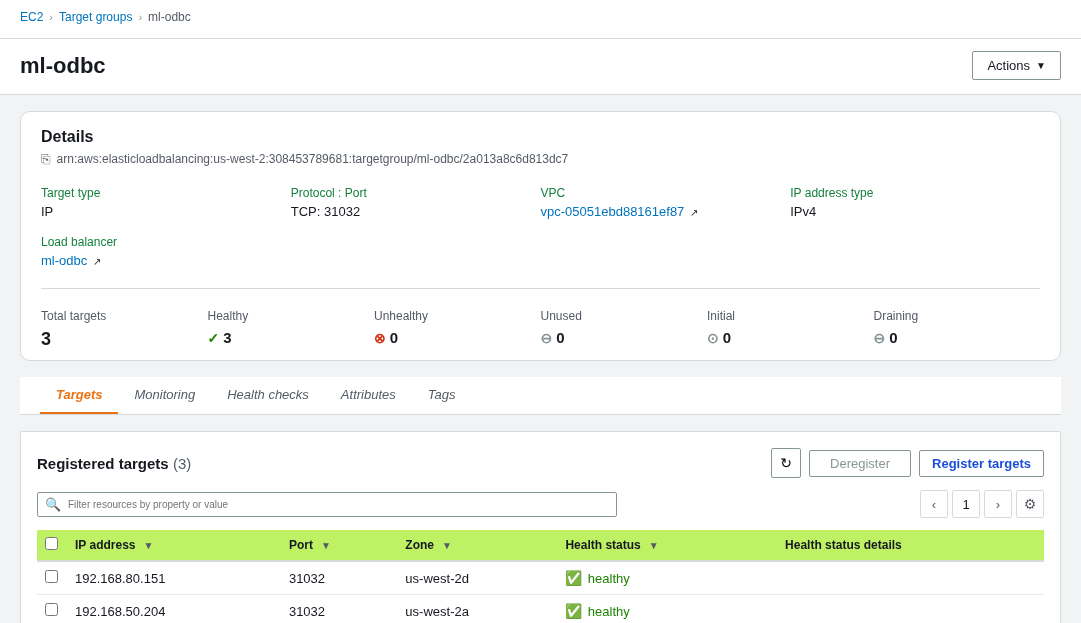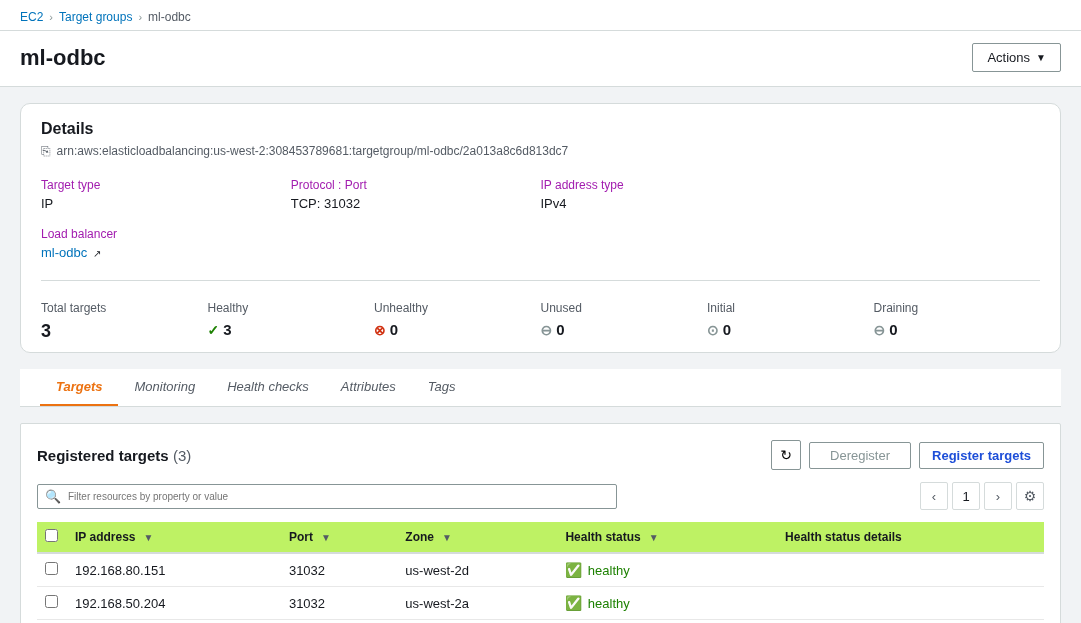--- a/index.html
+++ b/index.html
@@ -1,42 +1,42 @@
 <!DOCTYPE html>
 <html><head>
   <meta charset="utf-8">
   <style>
     * { box-sizing: border-box; margin: 0; padding: 0; }
     body { font-family: -apple-system, BlinkMacSystemFont, "Segoe UI", Arial, sans-serif; font-size: 13px; color: #16191f; background: #f1f3f5; }
 
     .page-wrapper { background: #f1f3f5; min-height: 623px; }
 
     
-    .breadcrumb { display: flex; align-items: center; gap: 6px; padding: 10px 20px 6px; font-size: 12px; color: #545b64; background: #fff; border-bottom: 1px solid #d5dbdb; }
+    .breadcrumb { display: flex; align-items: center; gap: 6px; padding: 10px 20px 14px; font-size: 12px; color: #545b64; background: #fff; border-bottom: 1px solid #d5dbdb; }
     .breadcrumb a { color: #0073bb; text-decoration: none; }
     .breadcrumb-sep { color: #879596; font-size: 11px; }
 
     
     .page-header { display: flex; align-items: center; justify-content: space-between; padding: 12px 20px 14px; background: #fff; border-bottom: 1px solid #d5dbdb; }
     .page-title { font-size: 22px; font-weight: 700; color: #16191f; }
     .actions-btn { display: flex; align-items: center; gap: 6px; padding: 6px 14px; border: 1px solid #879596; background: #fff; border-radius: 2px; cursor: pointer; font-size: 13px; color: #16191f; }
     .actions-btn .caret { font-size: 10px; }
 
     
     .main-content { padding: 16px 20px; }
 
     
     .details-card { background: #fff; border: 1px solid #d5dbdb; border-radius: 10px; padding: 16px 20px 6px; margin-bottom: 16px; }
     .details-title { font-size: 16px; font-weight: 700; margin-bottom: 6px; }
     .arn-row { display: flex; align-items: center; gap: 6px; font-size: 12px; color: #545b64; margin-bottom: 16px; }
     .copy-icon { cursor: pointer; color: #545b64; }
 
     .details-grid { display: grid; grid-template-columns: 1fr 1fr 1fr 1fr; gap: 0; }
     .detail-item { padding: 4px 0 12px; }
-    .detail-label { font-size: 12px; color: #a21caf; margin-bottom: 4px; }
+    .detail-label { font-size: 12px; color: #15803d; margin-bottom: 4px; }
     .detail-value { font-size: 13px; color: #16191f; }
     .detail-value a { color: #0073bb; text-decoration: none; }
     .detail-value .ext-icon { font-size: 10px; margin-left: 2px; }
 
     .details-divider { border: none; border-top: 1px solid #d5dbdb; margin: 8px 0 16px; }
 
     
     .stats-row { display: grid; grid-template-columns: repeat(6, 1fr); gap: 0; }
     .stat-item { padding: 4px 0; }
     .stat-label { font-size: 12px; color: #545b64; margin-bottom: 6px; }
@@ -120,20 +120,27 @@
       </div>
 
       <div class="details-grid">
         <div class="detail-item">
           <div class="detail-label">Target type</div>
           <div class="detail-value">IP</div>
         </div>
         <div class="detail-item">
           <div class="detail-label">Protocol : Port</div>
           <div class="detail-value">TCP: 31032</div>
+        </div>
+        <div class="detail-item">
+          <div class="detail-label">VPC</div>
+          <div class="detail-value">
+            <a href="#">vpc-05051ebd88161ef87</a>
+            <span class="ext-icon">↗</span>
+          </div>
         </div>
         <div class="detail-item">
           <div class="detail-label">IP address type</div>
           <div class="detail-value">IPv4</div>
         </div>
       </div>
 
       <div class="details-grid">
         <div class="detail-item">
           <div class="detail-label">Load balancer</div>

